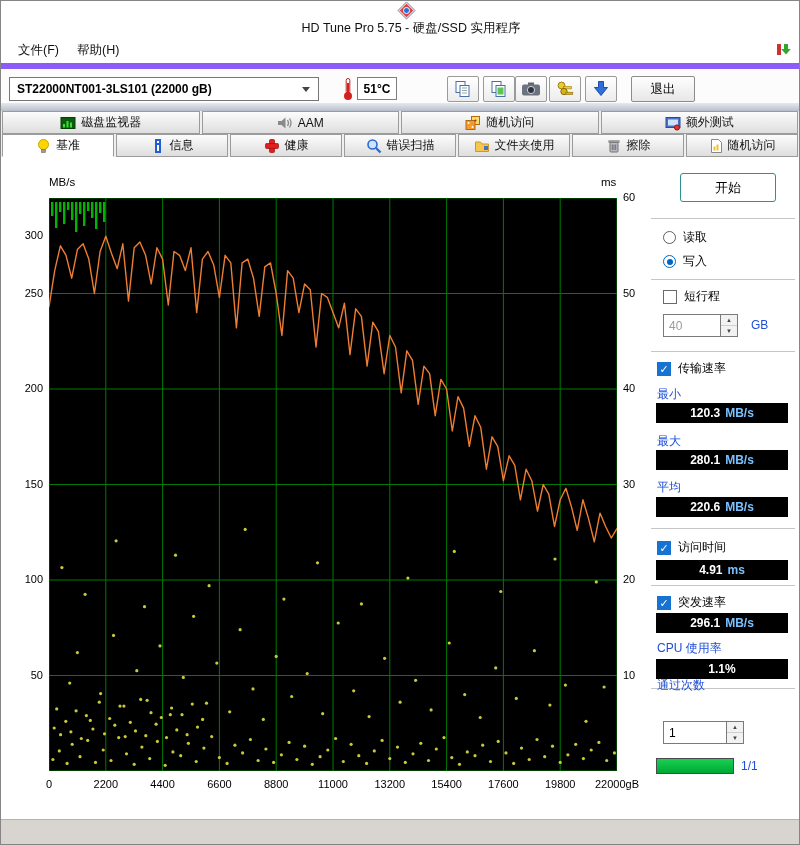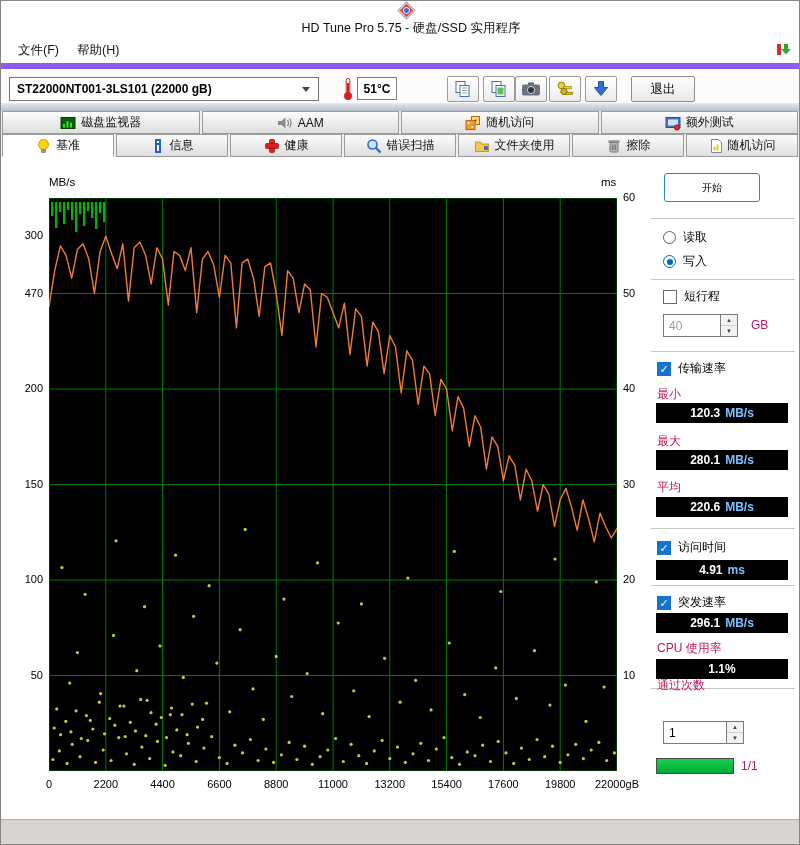--- a/index.html
+++ b/index.html
@@ -42,29 +42,29 @@
   .plot-wrap { position:absolute; left:48px; top:41px; width:568px; height:573px; background:#000; }
   .plot-wrap svg { position:absolute; left:0; top:0; }
   .unit-label { position:absolute; font-size:11.5px; color:#000; }
   .tick { position:absolute; font-size:11px; color:#000; }
   .tick.yl { width:38px; text-align:right; }
   .tick.xt { width:60px; text-align:center; }
 
   
   .side { position:absolute; left:648px; top:0; width:150px; height:662px; }
   .sep { position:absolute; left:2px; width:144px; border-top:1px solid #c6c6c6; }
-  .start-btn { position:absolute; left:15px; top:16px; width:96px; height:29px; background:#fff; border:1px solid #2f9090; border-radius:3px; font-size:10px; display:flex; align-items:center; justify-content:center; }
+  .start-btn { position:absolute; left:31px; top:16px; width:96px; height:29px; background:#fff; border:1px solid #2f9090; border-radius:3px; font-size:13px; display:flex; align-items:center; justify-content:center; }
   .opt-row { position:absolute; left:14px; display:flex; align-items:center; gap:7px; font-size:12px; }
   .radio { width:13px; height:13px; border-radius:50%; border:1px solid #5f5f5f; background:#fff; position:relative; flex:none; }
   .radio.sel { border-color:#0067c0; }
   .radio.sel::after { content:""; position:absolute; inset:2.5px; border-radius:50%; background:#0067c0; }
   .cb { width:14px; height:14px; border:1px solid #6a6a6a; background:#fff; flex:none; color:#fff; font-size:11px; line-height:12px; text-align:center; }
   .cb.on { background:#1673d1; border-color:#1673d1; }
   .cb.on::after { content:"✓"; }
-  .slabel { position:absolute; left:8px; font-size:12px; color:#be185d; }
+  .slabel { position:absolute; left:8px; font-size:12px; color:#1d4ed8; }
   .vbox { position:absolute; left:7px; width:132px; height:20px; background:#000; display:flex; align-items:center; justify-content:center; gap:5px; font:bold 12px "DejaVu Sans Mono",monospace; color:#fff; }
   .vbox .unit { color:#79c1ff; }
   .numfield { position:absolute; height:23px; border:1px solid #7a7a7a; font-size:12px; padding:2px 5px; background:#fff; }
   .numfield.dim { color:#9b9b9b; }
   .spin { position:absolute; width:17px; height:23px; border:1px solid #7a7a7a; border-left:none; display:flex; flex-direction:column; background:#f2f2f2; }
   .spin div { flex:1; display:flex; align-items:center; justify-content:center; font-size:6px; color:#444; }
   .spin div:first-child { border-bottom:1px solid #cfcfcf; }
   .pbar { position:absolute; left:7px; width:78px; height:16px; border:1px solid #4a4a4a; background:#00b43c; }
   .pfill { width:100%; height:100%; background:linear-gradient(#19d054,#00a834); }
 
@@ -558,21 +558,21 @@
       <div class="spin" style="left:78px;top:564px">
         <div>▲</div>
         <div>▼</div>
       </div>
       <div class="pbar" style="top:601px">
           <div class="pfill"></div>
         </div>
       <div class="slabel" style="left:92px;top:602px">1/1</div>
     </div>
   <div class="tick yl" style="left: 4px; top: 34px; margin-top: 38px;">300</div>
-      <div class="tick yl" style="left: 4px; top: 129.5px;">470</div>
+      <div class="tick yl" style="left: 4px; top: 129.5px;">250</div>
       <div class="tick yl" style="left: 4px; top: 225px;">200</div>
       <div class="tick yl" style="left: 4px; top: 320.5px;">150</div>
       <div class="tick yl" style="left: 4px; top: 416px;">100</div>
       <div class="tick yl" style="left: 4px; top: 511.5px;">50</div>
       <div class="tick yr" style="left: 622px; top: 34px;">60</div>
       <div class="tick yr" style="left: 622px; top: 129.5px;">50</div>
       <div class="tick yr" style="left: 622px; top: 225px;">40</div>
       <div class="tick yr" style="left: 622px; top: 320.5px;">30</div>
       <div class="tick yr" style="left: 622px; top: 416px;">20</div>
       <div class="tick yr" style="left: 622px; top: 511.5px;">10</div>

